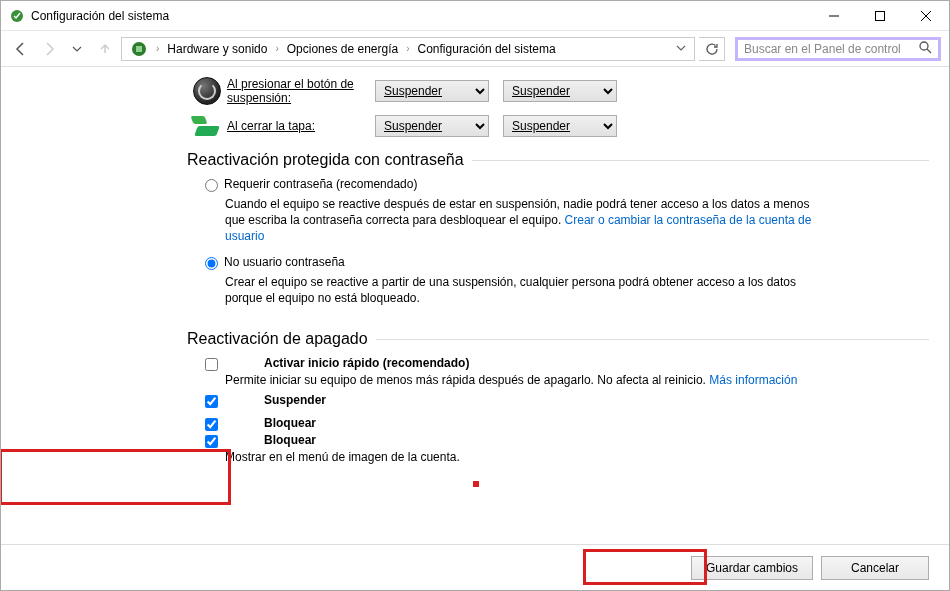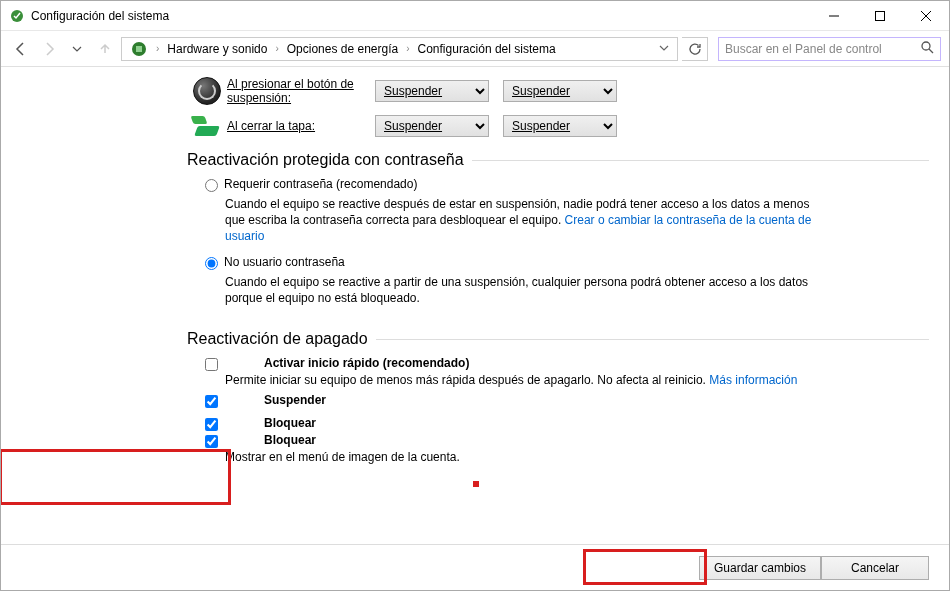--- a/index.html
+++ b/index.html
@@ -66,22 +66,22 @@
   }
   .crumb { padding: 0 4px; }
   .crumb-sep { color: #888; padding: 0 2px;}
   .bc-drop { margin-left: auto; padding: 0 4px; color: #666;}
   .refresh-wrap {
     width: 26px; height: 24px;
     border: 1px solid #ccc; border-left: none;
     display: flex; align-items: center; justify-content: center;
   }
   .searchbox {
-    width: 223px; height: 24px;
-    border: 1px solid #c4b5fd;
+    width: 206px; height: 24px;
+    border: 3px solid #c4b5fd;
     margin-left: 6px;
     display: flex; align-items: center;
     padding: 0 6px;
     color: #888;
     background: #fff;
   }
   .searchbox span:first-child { flex: 1; }
   .search-icon { color: #555; }
 
   
@@ -184,20 +184,21 @@
   
   .footer {
     position: absolute;
     left: 0; right: 0; bottom: 0;
     height: 46px;
     border-top: 1px solid #ddd;
     display: flex;
     align-items: center;
     justify-content: flex-end;
     padding: 0 20px;
+    gap: 8px;
     background: #fff;
   }
   .footer button {
     height: 24px;
     min-width: 108px;
     padding: 0 14px;
     font: inherit;
     background: linear-gradient(#f5f5f5,#e8e8e8);
     border: 1px solid #adadad;
   }
@@ -326,21 +327,21 @@
       <span>Requerir contraseña (recomendado)</span>
     </label>
     <div class="desc">
       <span>Cuando el equipo se reactive después de estar en suspensión, nadie podrá tener acceso a los datos a menos que escriba la contraseña correcta para desbloquear el equipo. </span><a href="#" class="link">Crear o cambiar la contraseña de la cuenta de usuario</a>
     </div>
 
     <label class="radio-row">
       <input type="radio" name="pw" checked="" style="">
       <span>No usuario contraseña</span>
     </label>
-    <div class="desc">Cuando el equipo se reactive a partir de una suspensión, cualquier persona podrá obtener acceso a los datos porque el equipo no está bloqueado.</div>
+    <div class="desc">Crear el equipo se reactive a partir de una suspensión, cualquier persona podrá obtener acceso a los datos porque el equipo no está bloqueado.</div>
   </div>
 
   <div class="section">
     <div class="section-title"><span>Reactivación de apagado</span></div>
 
     <label class="check-row">
       <input type="checkbox" style="">
       <b>Activar inicio rápido (recomendado)</b>
     </label>
     <div class="sub">

